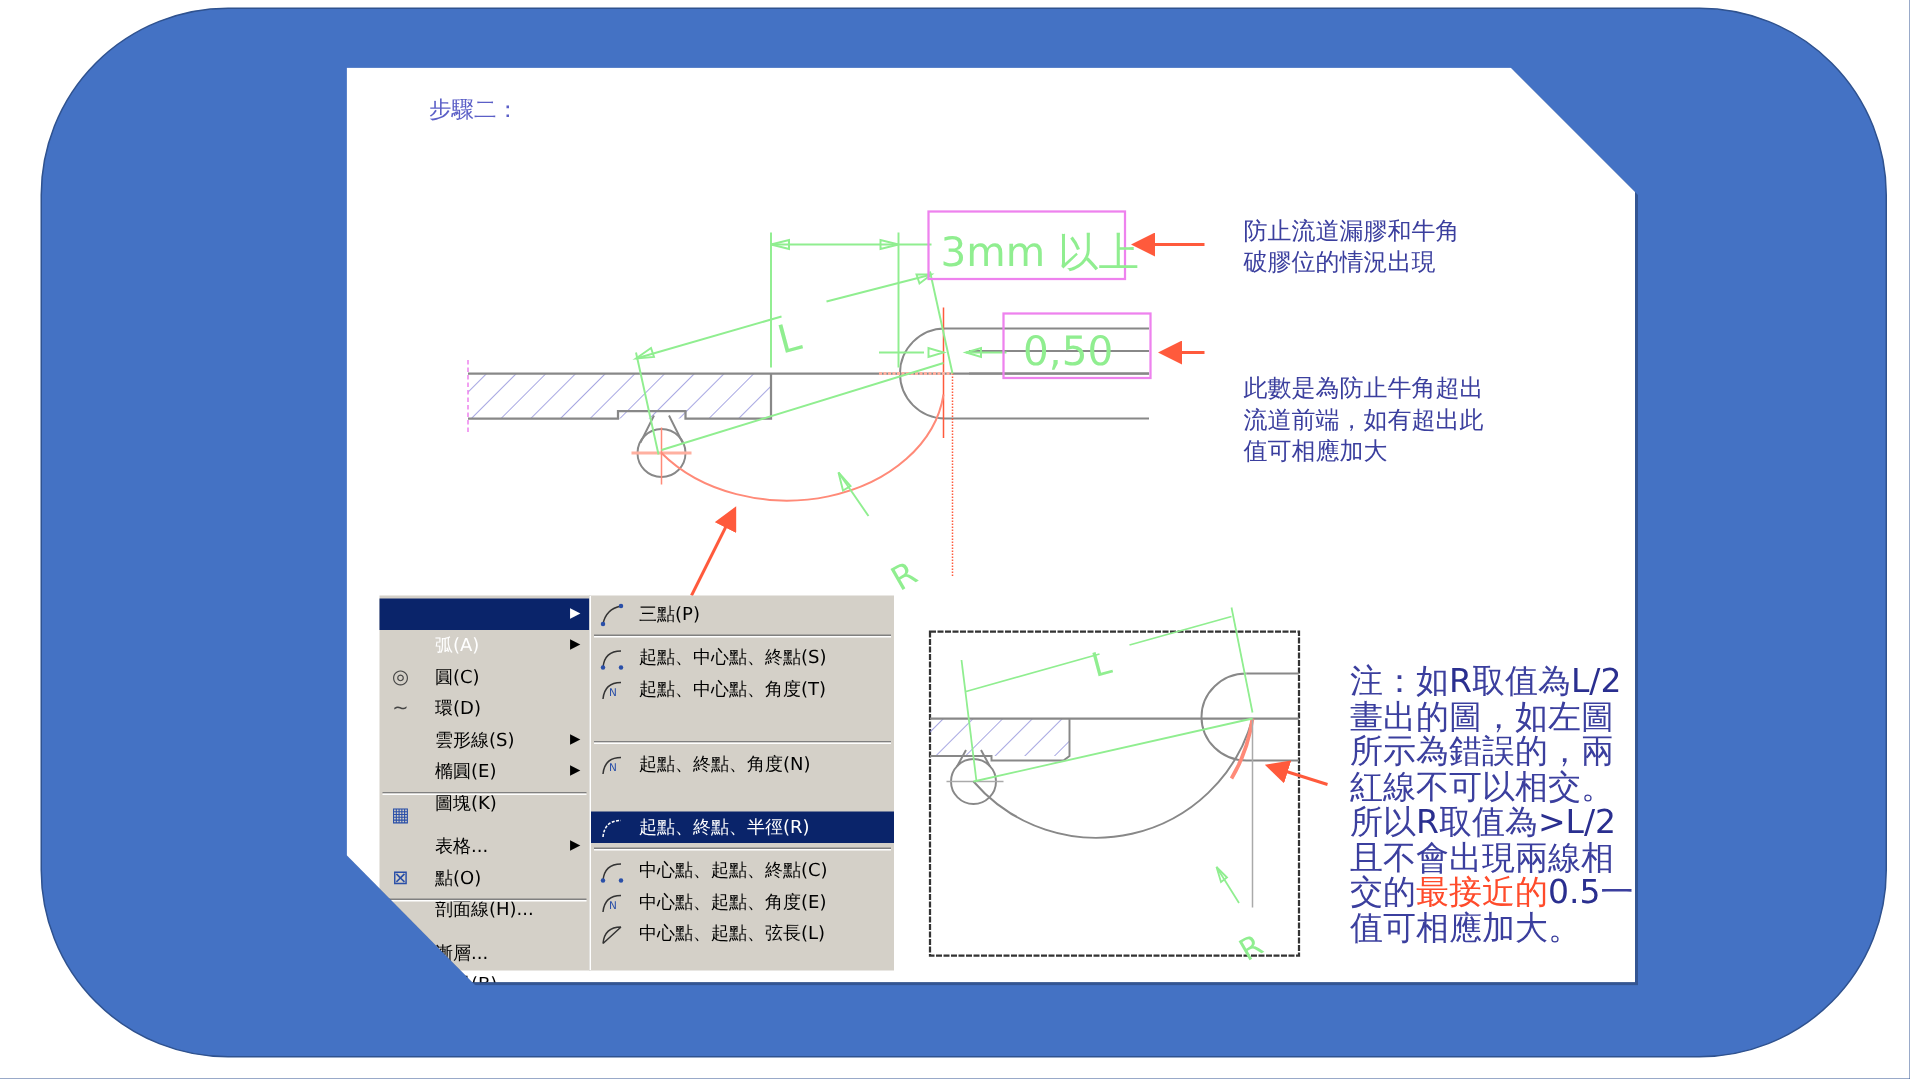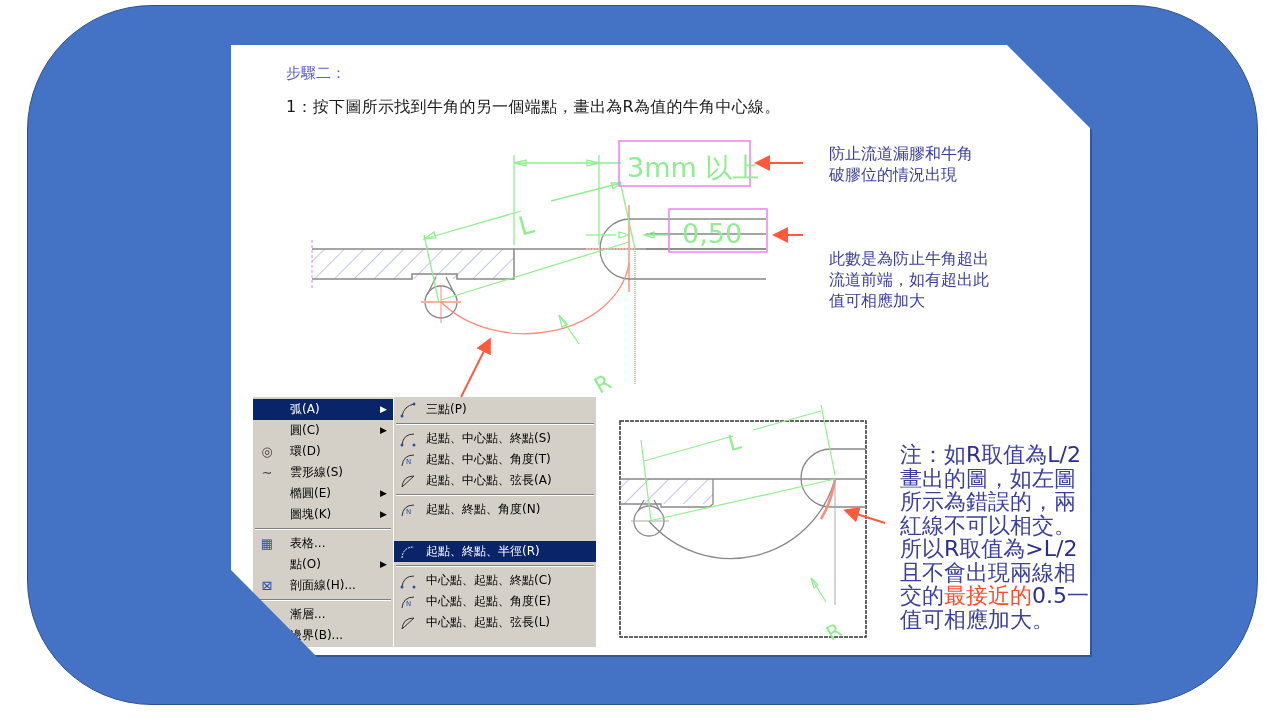--- a/index.html
+++ b/index.html
@@ -20,38 +20,37 @@
   .note.n3 { left:669px; top:398px; font-size:22px; line-height:23.5px; }
   .note .hl { color:#ff4b2b; }
   .note .bold-blue { color:#2a2f8f; }
   svg.diagram { position:absolute; left:0; top:0; }
   .menu { position:absolute; left:22px; top:352px; width:140px; height:250px; background:#d4d0c8;
          font-size:12px; color:#000; border-right:1px solid #a0a0a0; }
   .submenu { position:absolute; left:162px; top:352px; width:202px; height:250px; background:#d4d0c8;
          font-size:12px; color:#000; border-left:1px solid #fff; }
   .mi { position:absolute; left:0; width:100%; height:21px; line-height:21px; box-sizing:border-box; }
   .mi.sel { background:#0a246a; color:#fff; }
-  .mi .lbl { position:absolute; left:37px; }
+  .mi .lbl { position:absolute; left:37px;margin-top:21px; }
   .mi .arrow { position:absolute; right:6px; font-size:9px; }
   .mi .ic { position:absolute; left:6px; top:3px; width:16px; height:16px; font-size:13px; line-height:16px; text-align:center; color:#2a4fa8; }
   .sep { position:absolute; left:2px; right:2px; height:0; border-top:1px solid #808080; border-bottom:1px solid #fff; }
   .smi { position:absolute; left:0; width:100%; height:21px; line-height:21px; }
   .smi .lbl { position:absolute; left:32px; }
   .smi .ic { position:absolute; left:6px; top:3px; width:16px; height:16px; }
   .smi.sel { background:#0a246a; color:#fff; }
 </style>
 </head>
 <body>
 
 <div class="blue-frame"></div>
 <div class="card-shadow"></div>
 
 <div class="card">
   <div class="step-title">步驟二：</div>
-  <div class="step-line">1：按下圖所示找到牛角的另一個端點，畫出為R為值的牛角中心線。</div>
 
   <svg class="diagram" width="859" height="610">
     <defs>
       <pattern id="hatch" width="14" height="14" patternUnits="userSpaceOnUse" patternTransform="rotate(45)">
         <line x1="0" y1="0" x2="0" y2="14" stroke="#8a8ad8" stroke-width="1"></line>
       </pattern>
       <marker id="redArrow" markerWidth="8" markerHeight="8" refX="6" refY="4" orient="auto">
         <path d="M0,0 L8,4 L0,8 z" fill="#ff5a3c"></path>
       </marker>
     </defs>
@@ -220,26 +219,20 @@
         </svg>
       <span class="lbl">起點、中心點、終點(S)</span>
     </div>
     <div class="smi" style="top:52px">
       <svg class="ic" viewBox="0 0 16 16">
           <path d="M2,14 Q3,3 14,3" stroke="#333" fill="none"></path>
           <text x="6" y="12" font-size="7" fill="#2a4fa8">N</text>
         </svg>
       <span class="lbl">起點、中心點、角度(T)</span>
     </div>
-    <div class="smi" style="top:73px">
-      <svg class="ic" viewBox="0 0 16 16">
-          <path d="M2,14 Q3,3 14,3 M2,14 L14,3" stroke="#333" fill="none"></path>
-        </svg>
-      <span class="lbl">起點、中心點、弦長(A)</span>
-    </div>
     <div class="sep" style="top:97px"></div>
     <div class="smi" style="top:102px">
       <svg class="ic" viewBox="0 0 16 16">
           <path d="M2,14 Q3,3 14,3" stroke="#333" fill="none"></path>
           <text x="6" y="12" font-size="7" fill="#2a4fa8">N</text>
         </svg>
       <span class="lbl">起點、終點、角度(N)</span>
     </div>
     <div class="smi sel" style="top:144px">
       <svg class="ic" viewBox="0 0 16 16">

